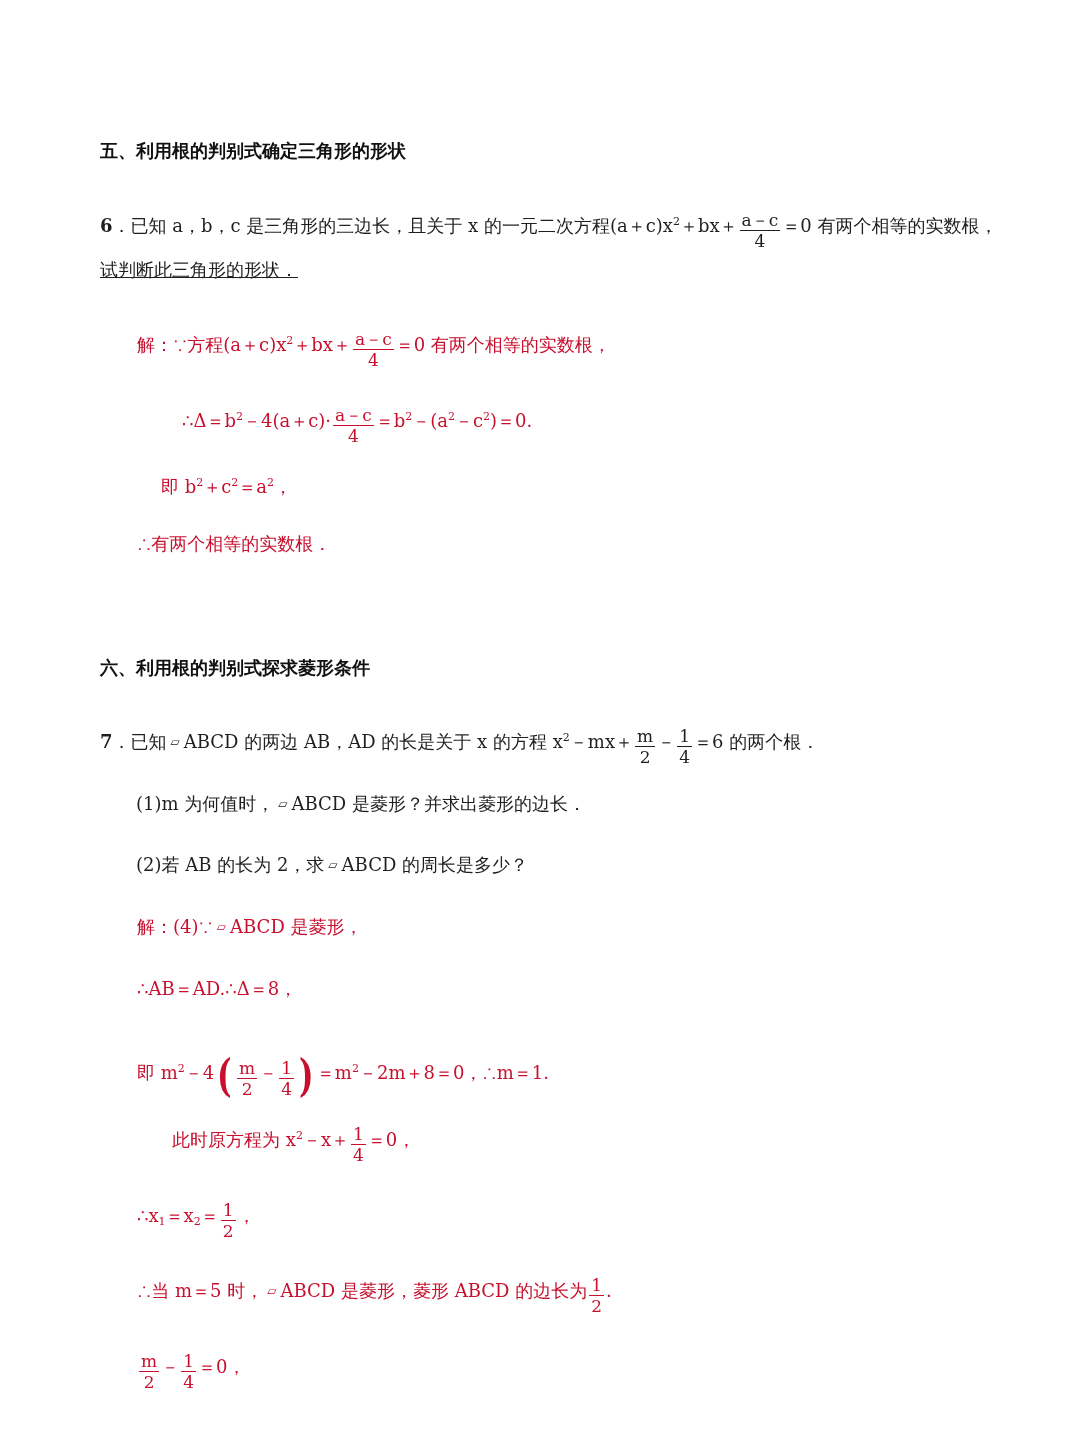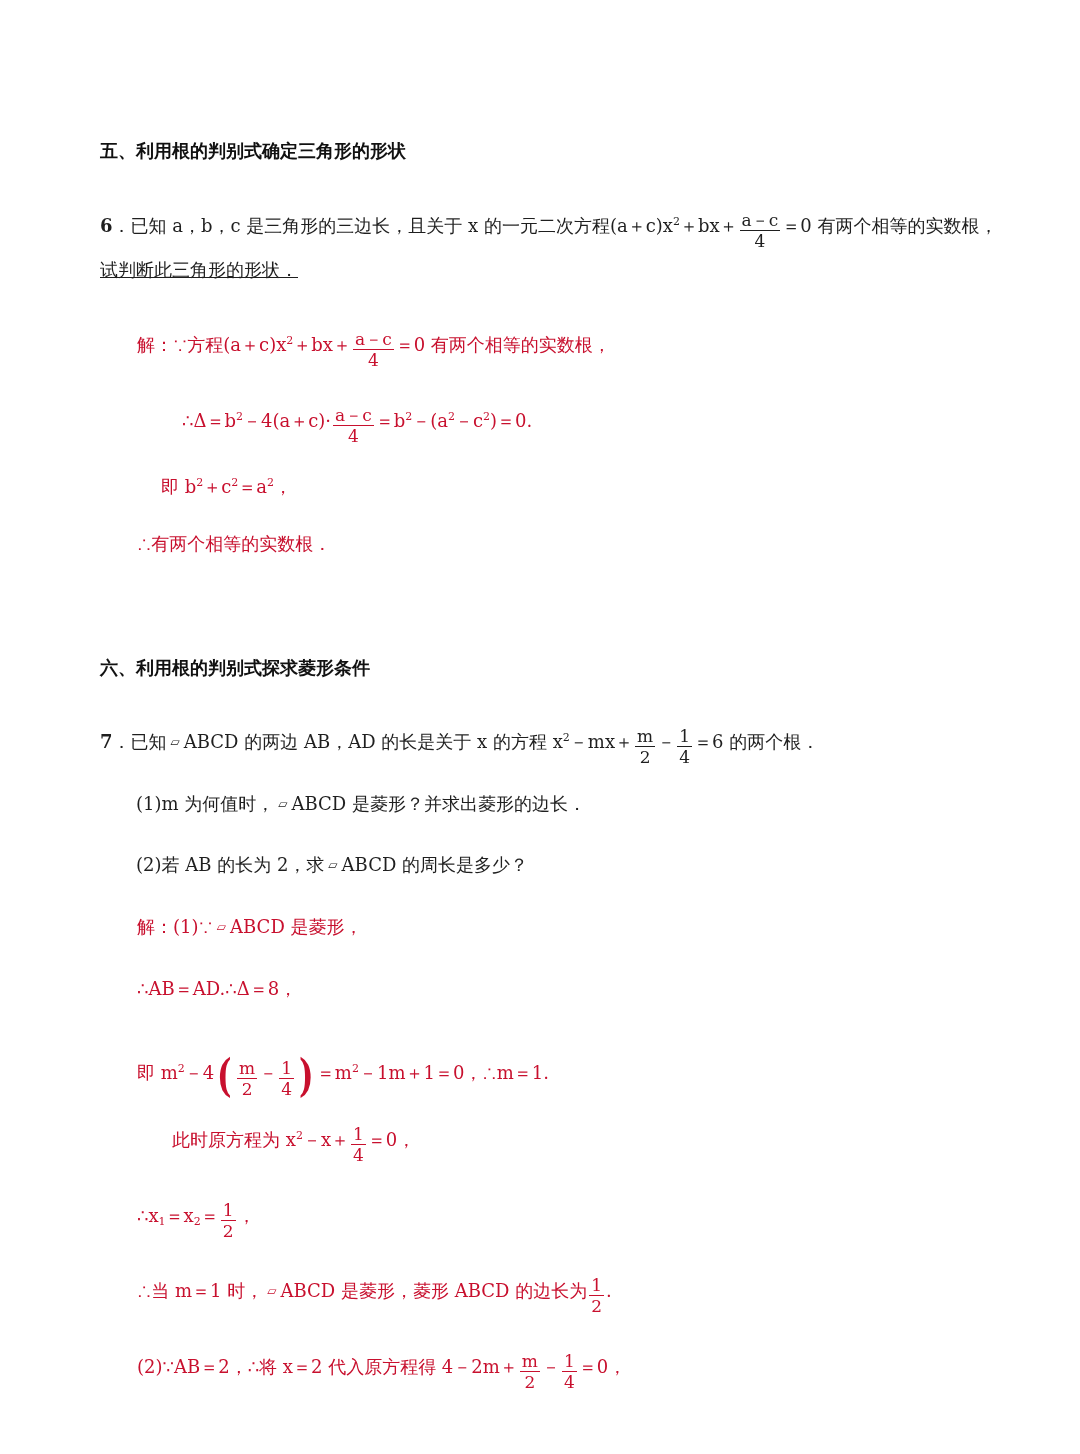--- a/index.html
+++ b/index.html
@@ -57,30 +57,30 @@
   <span class="num">7</span><span>．已知</span><span class="para">▱</span><span>ABCD 的两边 AB，AD 的长是关于 x 的方程 x</span><sup>2</sup><span>－mx＋</span><span class="frac"><span class="n">m</span><span class="d">2</span></span><span>－</span><span class="frac"><span class="n">1</span><span class="d">4</span></span><span>＝6 的两个根．</span>
 </div>
 <div class="line black" style="left:136px; top:792px;text-align:right;">
   <span>(1)m 为何值时，</span><span class="para">▱</span><span>ABCD 是菱形？并求出菱形的边长．</span>
 </div>
 <div class="line black" style="left:136px; top:853px;">
   <span>(2)若 AB 的长为 2，求</span><span class="para">▱</span><span>ABCD 的周长是多少？</span>
 </div>
 
 <div class="line red" style="left:137px; top:915px;">
-  <span>解：(1)∵</span><span class="para">▱</span><span>ABCD 是菱形，</span>
+  <span>解：(4)∵</span><span class="para">▱</span><span>ABCD 是菱形，</span>
 </div>
 <div class="line red" style="left:137px; top:977px;">∴AB＝AD.∴Δ＝8，</div>
 <div class="line red" style="left:137px; top:1052px;">
-  <span>即 m</span><sup>2</sup><span>－4</span><span class="paren">(</span><span class="frac"><span class="n">m</span><span class="d">2</span></span><span>－</span><span class="frac"><span class="n">1</span><span class="d">4</span></span><span class="paren">)</span><span>＝m</span><sup>2</sup><span>－1m＋1＝0，∴m＝1.</span>
+  <span>即 m</span><sup>2</sup><span>－4</span><span class="paren">(</span><span class="frac"><span class="n">m</span><span class="d">2</span></span><span>－</span><span class="frac"><span class="n">1</span><span class="d">4</span></span><span class="paren">)</span><span>＝m</span><sup>2</sup><span>－2m＋8＝0，∴m＝1.</span>
 </div>
 <div class="line red" style="left:137px; top:1120px;margin-left:35px;">
   <span>此时原方程为 x</span><sup>2</sup><span>－x＋</span><span class="frac"><span class="n">1</span><span class="d">4</span></span><span>＝0，</span>
 </div>
 <div class="line red" style="left:137px; top:1196px;">
   <span>∴x</span><sub>1</sub><span>＝x</span><sub>2</sub><span>＝</span><span class="frac"><span class="n">1</span><span class="d">2</span></span><span>，</span>
 </div>
 <div class="line red" style="left:137px; top:1271px;">
-  <span>∴当 m＝1 时，</span><span class="para">▱</span><span>ABCD 是菱形，菱形 ABCD 的边长为</span><span class="frac"><span class="n">1</span><span class="d">2</span></span><span>.</span>
+  <span>∴当 m＝5 时，</span><span class="para">▱</span><span>ABCD 是菱形，菱形 ABCD 的边长为</span><span class="frac"><span class="n">1</span><span class="d">2</span></span><span>.</span>
 </div>
 <div class="line red" style="left:137px; top:1347px;">
-  <span>(2)∵AB＝2，∴将 x＝2 代入原方程得 4－2m＋</span><span class="frac"><span class="n">m</span><span class="d">2</span></span><span>－</span><span class="frac"><span class="n">1</span><span class="d">4</span></span><span>＝0，</span>
+  <span class="frac"><span class="n">m</span><span class="d">2</span></span><span>－</span><span class="frac"><span class="n">1</span><span class="d">4</span></span><span>＝0，</span>
 </div>
 
 </body></html>

